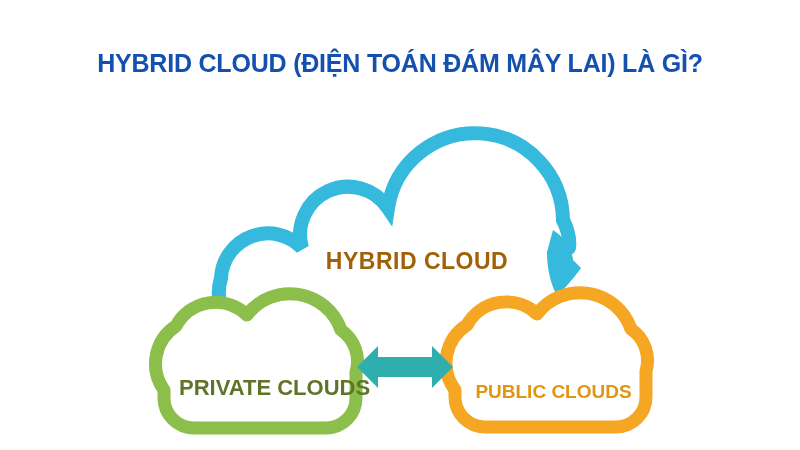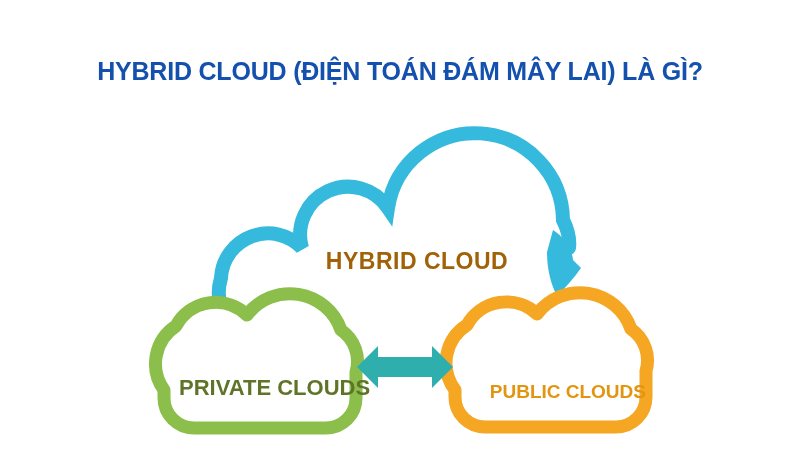--- a/index.html
+++ b/index.html
@@ -6,21 +6,21 @@
   .canvas {
     position: relative;
     width: 800px;
     height: 450px;
     background: #ffffff;
     overflow: hidden;
     font-family: "Liberation Sans", "DejaVu Sans", sans-serif;
   }
   .page-title {
     position: absolute;
-    top: 57px;
+    top: 49px;
     left: 0;
     width: 800px;
     text-align: center;
     font-size: 25px;
     font-weight: bold;
     letter-spacing: -0.2px;
     color: #1450ae;
     white-space: nowrap;
   }
   .diagram-svg {
@@ -48,21 +48,20 @@
     width: 180px;
     font-size: 22px;
     color: #5f7428;
   }
   .public-label {
     top: 381px;
     left: 461px;
     width: 185px;
     font-size: 19px;
     color: #e2950f;
-    text-align: right;
   }
 </style>
 </head>
 <body>
 
 <div class="canvas">
 
   <div class="page-title" style="color: rgb(20, 80, 174);">HYBRID CLOUD (ĐIỆN TOÁN ĐÁM MÂY LAI) LÀ GÌ?</div>
 
   <svg class="diagram-svg" width="800" height="450" viewBox="0 0 800 450">

